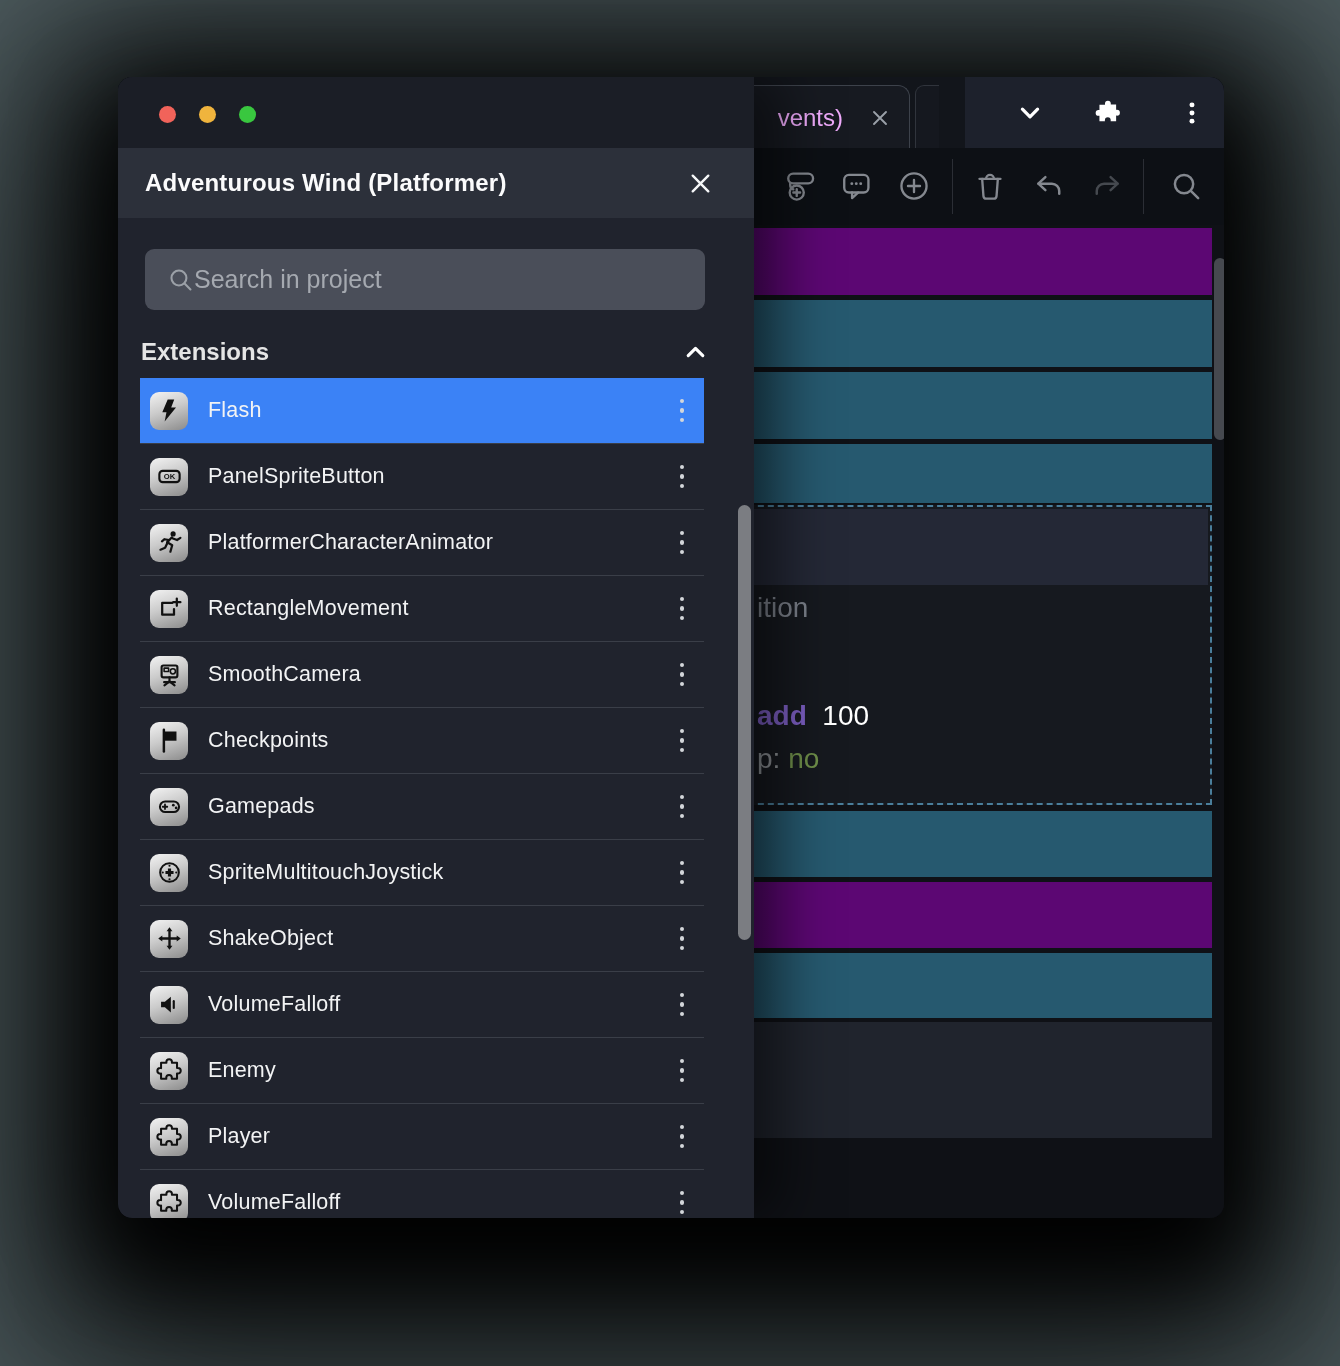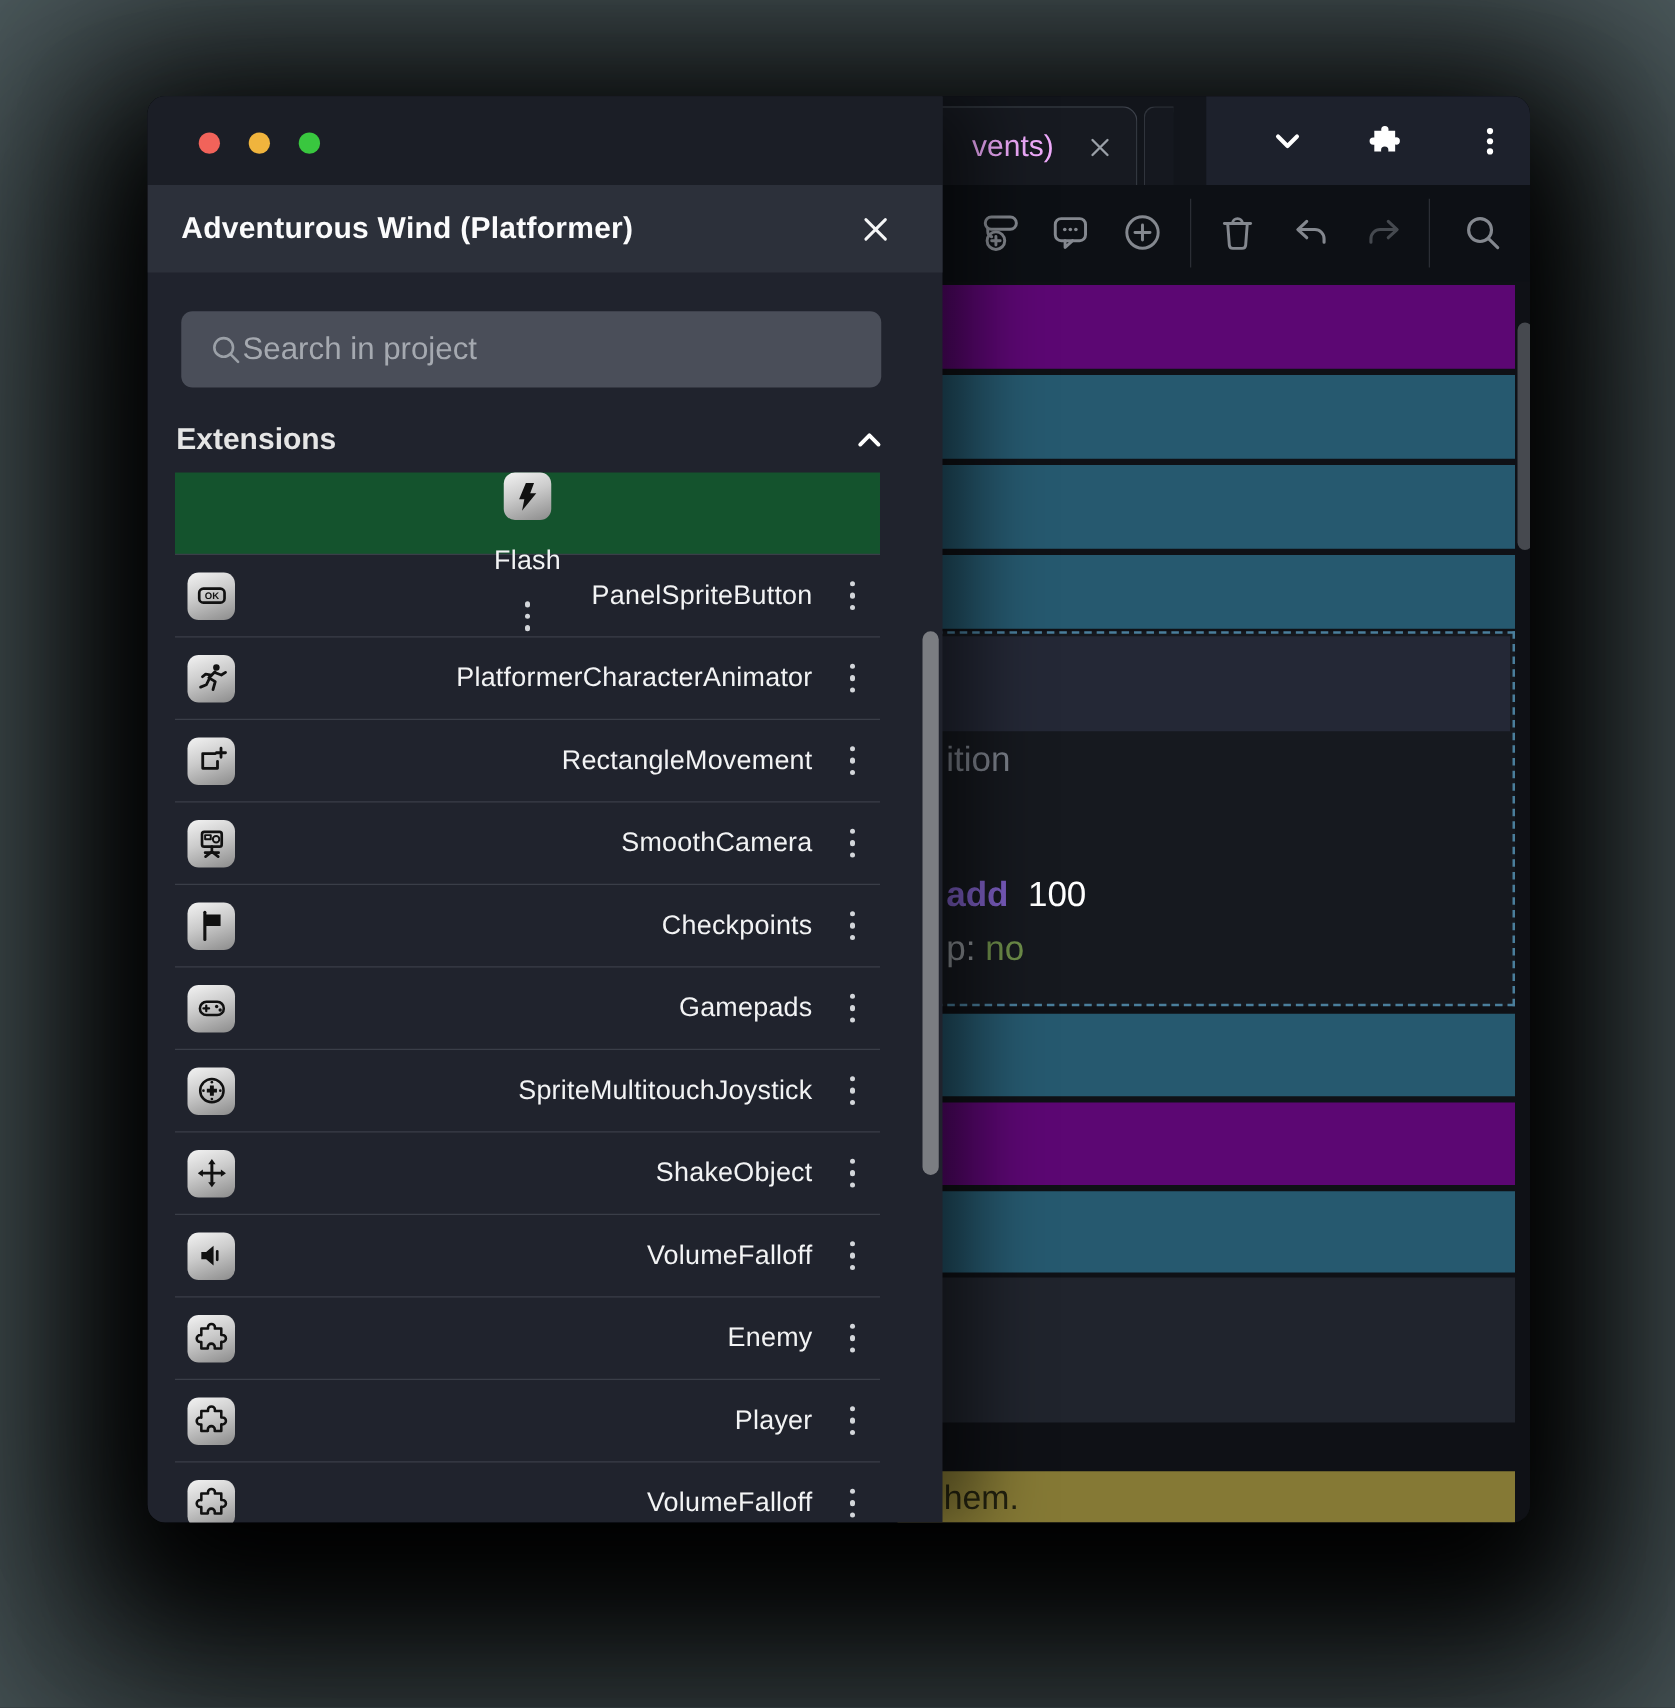--- a/index.html
+++ b/index.html
@@ -29,35 +29,35 @@
   .evrow.teal{background:linear-gradient(90deg,#1f4c60 0,#26596f 60px);}
   .evrow.gray{background:#20242d;}
   .evrow.olive{background:#857935;color:#23220f;font-size:27px;display:flex;align-items:flex-end;padding:0 0 4px 37px;}
   .evrow.selected{background:#16191f;border:2px dashed #4a7e9b;}
   .sel-cond{position:absolute;left:2px;right:2px;top:2px;height:76px;background:#242836;}
   .sel-text{position:absolute;left:37px;color:#7d828c;font-size:28px;white-space:pre;}
   .kw-add{color:#7d5fc4;font-weight:bold;} .kw-num{color:#ffffff;} .kw-no{color:#6f8f4a;} .kw-gray{color:#8d9196;}
   .vsb{position:absolute;left:1096px;top:181px;width:12px;height:182px;border-radius:6px;background:#46494f;}
   
   .drawer{position:absolute;left:0;top:0;width:636px;height:1141px;background:#20232d;
-    border-radius:14px 0 0 14px;box-shadow:28px 0 55px rgba(0,0,0,.5);text-align:right;}
+    border-radius:14px 0 0 14px;box-shadow:28px 0 55px rgba(0,0,0,.5);}
   .drawer-titlebar{position:absolute;left:0;top:0;width:100%;height:71px;background:#1b1e26;border-radius:14px 0 0 0;}
   .lights{position:absolute;left:41px;top:29px;display:flex;gap:23px;}
   .light{width:17px;height:17px;border-radius:50%;}
   .drawer-header{position:absolute;left:0;top:71px;width:100%;height:70px;background:#2c303a;
     display:flex;align-items:center;justify-content:space-between;padding:0 40px 0 27px;}
   .drawer-title{color:#fbfbfc;font-size:24px;font-weight:700;letter-spacing:.2px;}
   .searchbox{position:absolute;left:27px;top:172px;width:560px;height:61px;background:#4a4e59;border-radius:9px;
     display:flex;align-items:center;padding:0 22px;}
   .search-ph{color:#a5a9b0;font-size:25px;}
   .sect{position:absolute;left:23px;top:252px;width:567px;height:46px;display:flex;align-items:center;justify-content:space-between;}
   .sect-label{color:#e5e5e5;font-size:24px;font-weight:700;}
   .extlist{position:absolute;left:22px;top:301px;width:564px;}
   .extrow{height:66px;display:flex;align-items:center;gap:20px;padding:0 10px 0 10px;border-bottom:1px solid #3a3e48;}
-  .extrow.sel{background:#14532d;flex-direction:column;}
+  .extrow.sel{background:#3b82f6;}
   .tile{width:38px;height:38px;border-radius:9px;flex:0 0 38px;
     background:linear-gradient(160deg,#f3f3f3 0%,#cbcbcb 45%,#8b8b8b 100%);
     display:flex;align-items:center;justify-content:center;}
   .extname{flex:1;color:#f2f3f4;font-size:21.5px;font-weight:500;letter-spacing:.2px;}
   .kebab{width:24px;height:34px;display:flex;flex-direction:column;align-items:center;justify-content:center;gap:5px;}
   .kebab i{width:4.5px;height:4.5px;border-radius:50%;background:#d3d6da;display:block;}
   .dsb{position:absolute;left:620px;top:428px;width:13px;height:435px;border-radius:7px;background:#7b7d82;}
 </style>
 </head>
 <body>
@@ -156,21 +156,20 @@
         <div class="evrow selected" style="top: 280px; height: 300px;">
           <div class="sel-cond"></div>
           <div class="sel-text" style="top:85px">ition</div>
           <div class="sel-text" style="top:193px"><span class="kw-add">add</span>  <span class="kw-num">100</span></div>
           <div class="sel-text" style="top:236px"><span class="kw-gray">p:</span> <span class="kw-no">no</span></div>
         </div>
         <div class="evrow teal" style="top: 586px; height: 66px;"></div>
         <div class="evrow purple" style="top: 657px; height: 66px;"></div>
         <div class="evrow teal" style="top: 728px; height: 65px;"></div>
         <div class="evrow gray" style="top: 797px; height: 116px;"></div>
-        <div class="evrow olive" style="top: 952px; height: 41px;">hem.</div>
       </div>
     <div class="vsb"></div>
 
     <div class="drawer">
       <div class="drawer-titlebar">
         <div class="lights">
           <span class="light" id="light-close" style="background: rgb(241, 99, 90);"></span>
           <span class="light" id="light-min" style="background: rgb(240, 180, 61);"></span>
           <span class="light" id="light-zoom" style="background: rgb(57, 199, 63);"></span>
         </div>

